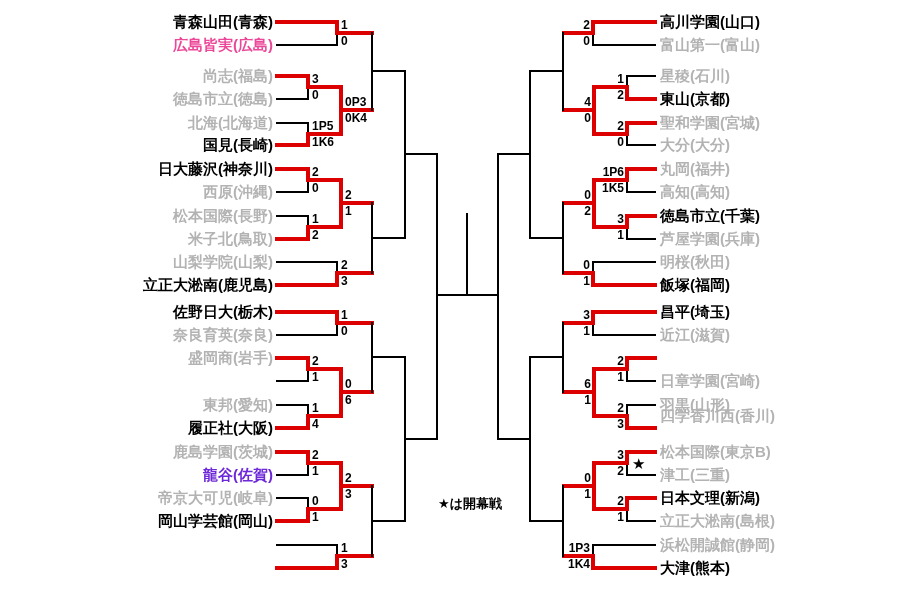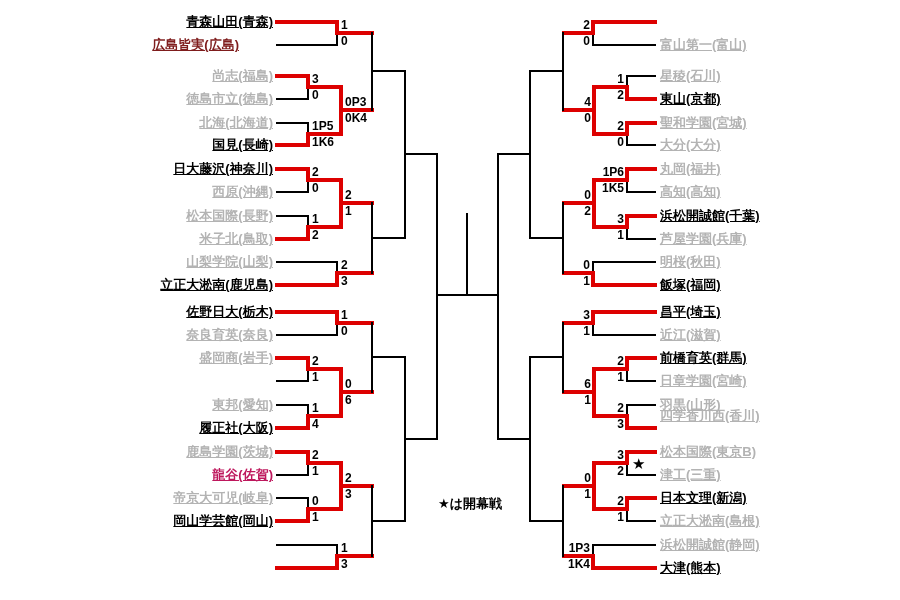--- a/index.html
+++ b/index.html
@@ -2,22 +2,22 @@
 <html><head>
 <meta charset="utf-8">
 <style>
   html,body{margin:0;padding:0;background:#fff;}
   #stage{
     position:relative;width:900px;height:600px;background:#fff;overflow:hidden;
     font-family:"Liberation Sans","DejaVu Sans",sans-serif;
   }
   .seg{position:absolute;}
   .team{
-    position:absolute;font-size:13px;font-weight:bold;line-height:22px;height:22px;
-    white-space:nowrap;letter-spacing:0px;text-decoration:underline;
+    position:absolute;font-size:15px;font-weight:bold;line-height:22px;height:22px;
+    white-space:nowrap;letter-spacing:0px;
   }
   .score{
     position:absolute;font-size:12px;font-weight:bold;color:#000;line-height:12px;
     white-space:nowrap;
   }
   .note{
     position:absolute;font-size:13px;font-weight:bold;color:#000;white-space:nowrap;
     transform:translate(-50%,-50%);
   }
   .star{
@@ -25,21 +25,21 @@
   }
 </style>
 </head>
 <body>
 
 <div id="stage">
   <div class="note" style="left: 470px; top: 504px;">★は開幕戦</div>
 <div class="seg" style="left: 275px; top: 20px; width: 64px; height: 4px; background: rgb(221, 0, 0);"></div>
     <div class="team" style="top: 11px; color: rgb(0, 0, 0); right: 627px;">青森山田(青森)</div>
     <div class="seg" style="left: 276px; top: 44px; width: 62px; height: 2px; background: rgb(0, 0, 0);"></div>
-    <div class="team" style="top: 34px; color: #7f1d1d; right: 661px;">広島皆実(広島)</div>
+    <div class="team" style="top: 34px; color: #ec4899; right: 627px;">広島皆実(広島)</div>
     <div class="seg" style="left: 275px; top: 74px; width: 35px; height: 4px; background: rgb(221, 0, 0);"></div>
     <div class="team" style="top: 65px; color: rgb(179, 179, 179); right: 627px;">尚志(福島)</div>
     <div class="seg" style="left: 276px; top: 98px; width: 33px; height: 2px; background: rgb(0, 0, 0);"></div>
     <div class="team" style="top: 88px; color: rgb(179, 179, 179); right: 627px;">徳島市立(徳島)</div>
     <div class="seg" style="left: 276px; top: 122px; width: 33px; height: 2px; background: rgb(0, 0, 0);"></div>
     <div class="team" style="top: 112px; color: rgb(179, 179, 179); right: 627px;">北海(北海道)</div>
     <div class="seg" style="left: 275px; top: 143px; width: 35px; height: 4px; background: rgb(221, 0, 0);"></div>
     <div class="team" style="top: 134px; color: rgb(0, 0, 0); right: 627px;">国見(長崎)</div>
     <div class="seg" style="left: 275px; top: 167px; width: 35px; height: 4px; background: rgb(221, 0, 0);"></div>
     <div class="team" style="top: 158px; color: rgb(0, 0, 0); right: 627px;">日大藤沢(神奈川)</div>
@@ -60,56 +60,56 @@
     <div class="seg" style="left: 275px; top: 356px; width: 35px; height: 4px; background: rgb(221, 0, 0);"></div>
     <div class="team" style="top: 347px; color: rgb(179, 179, 179); right: 627px;">盛岡商(岩手)</div>
     <div class="seg" style="left: 276px; top: 380px; width: 33px; height: 2px; background: rgb(0, 0, 0);"></div>
     <div class="seg" style="left: 276px; top: 404px; width: 33px; height: 2px; background: rgb(0, 0, 0);"></div>
     <div class="team" style="top: 394px; color: rgb(179, 179, 179); right: 627px;">東邦(愛知)</div>
     <div class="seg" style="left: 275px; top: 426px; width: 35px; height: 4px; background: rgb(221, 0, 0);"></div>
     <div class="team" style="top: 417px; color: rgb(0, 0, 0); right: 627px;">履正社(大阪)</div>
     <div class="seg" style="left: 275px; top: 450px; width: 35px; height: 4px; background: rgb(221, 0, 0);"></div>
     <div class="team" style="top: 441px; color: rgb(179, 179, 179); right: 627px;">鹿島学園(茨城)</div>
     <div class="seg" style="left: 276px; top: 474px; width: 33px; height: 2px; background: rgb(0, 0, 0);"></div>
-    <div class="team" style="top: 464px; color: #be185d; right: 627px; margin-left: 6px;">龍谷(佐賀)</div>
+    <div class="team" style="top: 464px; color: #6d28d9; right: 627px; margin-left: 6px;">龍谷(佐賀)</div>
     <div class="seg" style="left: 276px; top: 497px; width: 33px; height: 2px; background: rgb(0, 0, 0);"></div>
     <div class="team" style="top: 487px; color: rgb(179, 179, 179); right: 627px;">帝京大可児(岐阜)</div>
     <div class="seg" style="left: 275px; top: 519px; width: 35px; height: 4px; background: rgb(221, 0, 0);"></div>
     <div class="team" style="top: 510px; color: rgb(0, 0, 0); right: 627px;">岡山学芸館(岡山)</div>
     <div class="seg" style="left: 276px; top: 544px; width: 62px; height: 2px; background: rgb(0, 0, 0);"></div>
     <div class="seg" style="left: 275px; top: 566px; width: 64px; height: 4px; background: rgb(221, 0, 0);"></div>
     <div class="seg" style="left: 592px; top: 20px; width: 65px; height: 4px; background: rgb(221, 0, 0);"></div>
+    <div class="team" style="top: 11px; color: rgb(0, 0, 0); left: 660px;">高川学園(山口)</div>
     <div class="seg" style="left: 593px; top: 44px; width: 63px; height: 2px; background: rgb(0, 0, 0);"></div>
     <div class="team" style="top: 34px; color: rgb(179, 179, 179); left: 660px;">富山第一(富山)</div>
     <div class="seg" style="left: 627px; top: 75px; width: 29px; height: 2px; background: rgb(0, 0, 0);"></div>
     <div class="team" style="top: 65px; color: rgb(179, 179, 179); left: 660px;">星稜(石川)</div>
     <div class="seg" style="left: 626px; top: 97px; width: 31px; height: 4px; background: rgb(221, 0, 0);"></div>
     <div class="team" style="top: 88px; color: rgb(0, 0, 0); left: 660px;">東山(京都)</div>
     <div class="seg" style="left: 626px; top: 121px; width: 31px; height: 4px; background: rgb(221, 0, 0);"></div>
     <div class="team" style="top: 112px; color: rgb(179, 179, 179); left: 660px;">聖和学園(宮城)</div>
     <div class="seg" style="left: 627px; top: 144px; width: 29px; height: 2px; background: rgb(0, 0, 0);"></div>
     <div class="team" style="top: 134px; color: rgb(179, 179, 179); left: 660px;">大分(大分)</div>
     <div class="seg" style="left: 626px; top: 167px; width: 31px; height: 4px; background: rgb(221, 0, 0);"></div>
     <div class="team" style="top: 158px; color: rgb(179, 179, 179); left: 660px;">丸岡(福井)</div>
     <div class="seg" style="left: 627px; top: 191px; width: 29px; height: 2px; background: rgb(0, 0, 0);"></div>
     <div class="team" style="top: 181px; color: rgb(179, 179, 179); left: 660px;">高知(高知)</div>
     <div class="seg" style="left: 626px; top: 214px; width: 31px; height: 4px; background: rgb(221, 0, 0);"></div>
-    <div class="team" style="top: 205px; color: rgb(0, 0, 0); left: 660px;">浜松開誠館(千葉)</div>
+    <div class="team" style="top: 205px; color: rgb(0, 0, 0); left: 660px;">徳島市立(千葉)</div>
     <div class="seg" style="left: 627px; top: 238px; width: 29px; height: 2px; background: rgb(0, 0, 0);"></div>
     <div class="team" style="top: 228px; color: rgb(179, 179, 179); left: 660px;">芦屋学園(兵庫)</div>
     <div class="seg" style="left: 593px; top: 261px; width: 63px; height: 2px; background: rgb(0, 0, 0);"></div>
     <div class="team" style="top: 251px; color: rgb(179, 179, 179); left: 660px;">明桜(秋田)</div>
     <div class="seg" style="left: 592px; top: 283px; width: 65px; height: 4px; background: rgb(221, 0, 0);"></div>
     <div class="team" style="top: 274px; color: rgb(0, 0, 0); left: 660px;">飯塚(福岡)</div>
     <div class="seg" style="left: 592px; top: 310px; width: 65px; height: 4px; background: rgb(221, 0, 0);"></div>
     <div class="team" style="top: 301px; color: rgb(0, 0, 0); left: 660px;">昌平(埼玉)</div>
     <div class="seg" style="left: 593px; top: 334px; width: 63px; height: 2px; background: rgb(0, 0, 0);"></div>
     <div class="team" style="top: 324px; color: rgb(179, 179, 179); left: 660px;">近江(滋賀)</div>
     <div class="seg" style="left: 626px; top: 356px; width: 31px; height: 4px; background: rgb(221, 0, 0);"></div>
-    <div class="team" style="top: 347px; color: rgb(0, 0, 0); left: 660px;">前橋育英(群馬)</div>
     <div class="seg" style="left: 627px; top: 380px; width: 29px; height: 2px; background: rgb(0, 0, 0);"></div>
     <div class="team" style="top: 370px; color: rgb(179, 179, 179); left: 660px;">日章学園(宮崎)</div>
     <div class="seg" style="left: 627px; top: 404px; width: 29px; height: 2px; background: rgb(0, 0, 0);"></div>
     <div class="team" style="top: 394px; color: rgb(179, 179, 179); left: 660px;">羽黒(山形)</div>
     <div class="seg" style="left: 626px; top: 426px; width: 31px; height: 4px; background: rgb(221, 0, 0);"></div>
     <div class="team" style="top: 405px; color: rgb(179, 179, 179); left: 660px;">四学香川西(香川)</div>
     <div class="seg" style="left: 626px; top: 450px; width: 31px; height: 4px; background: rgb(221, 0, 0);"></div>
     <div class="team" style="top: 441px; color: rgb(179, 179, 179); left: 660px;">松本国際(東京B)</div>
     <div class="seg" style="left: 627px; top: 474px; width: 29px; height: 2px; background: rgb(0, 0, 0);"></div>
     <div class="team" style="top: 464px; color: rgb(179, 179, 179); left: 660px;">津工(三重)</div>

